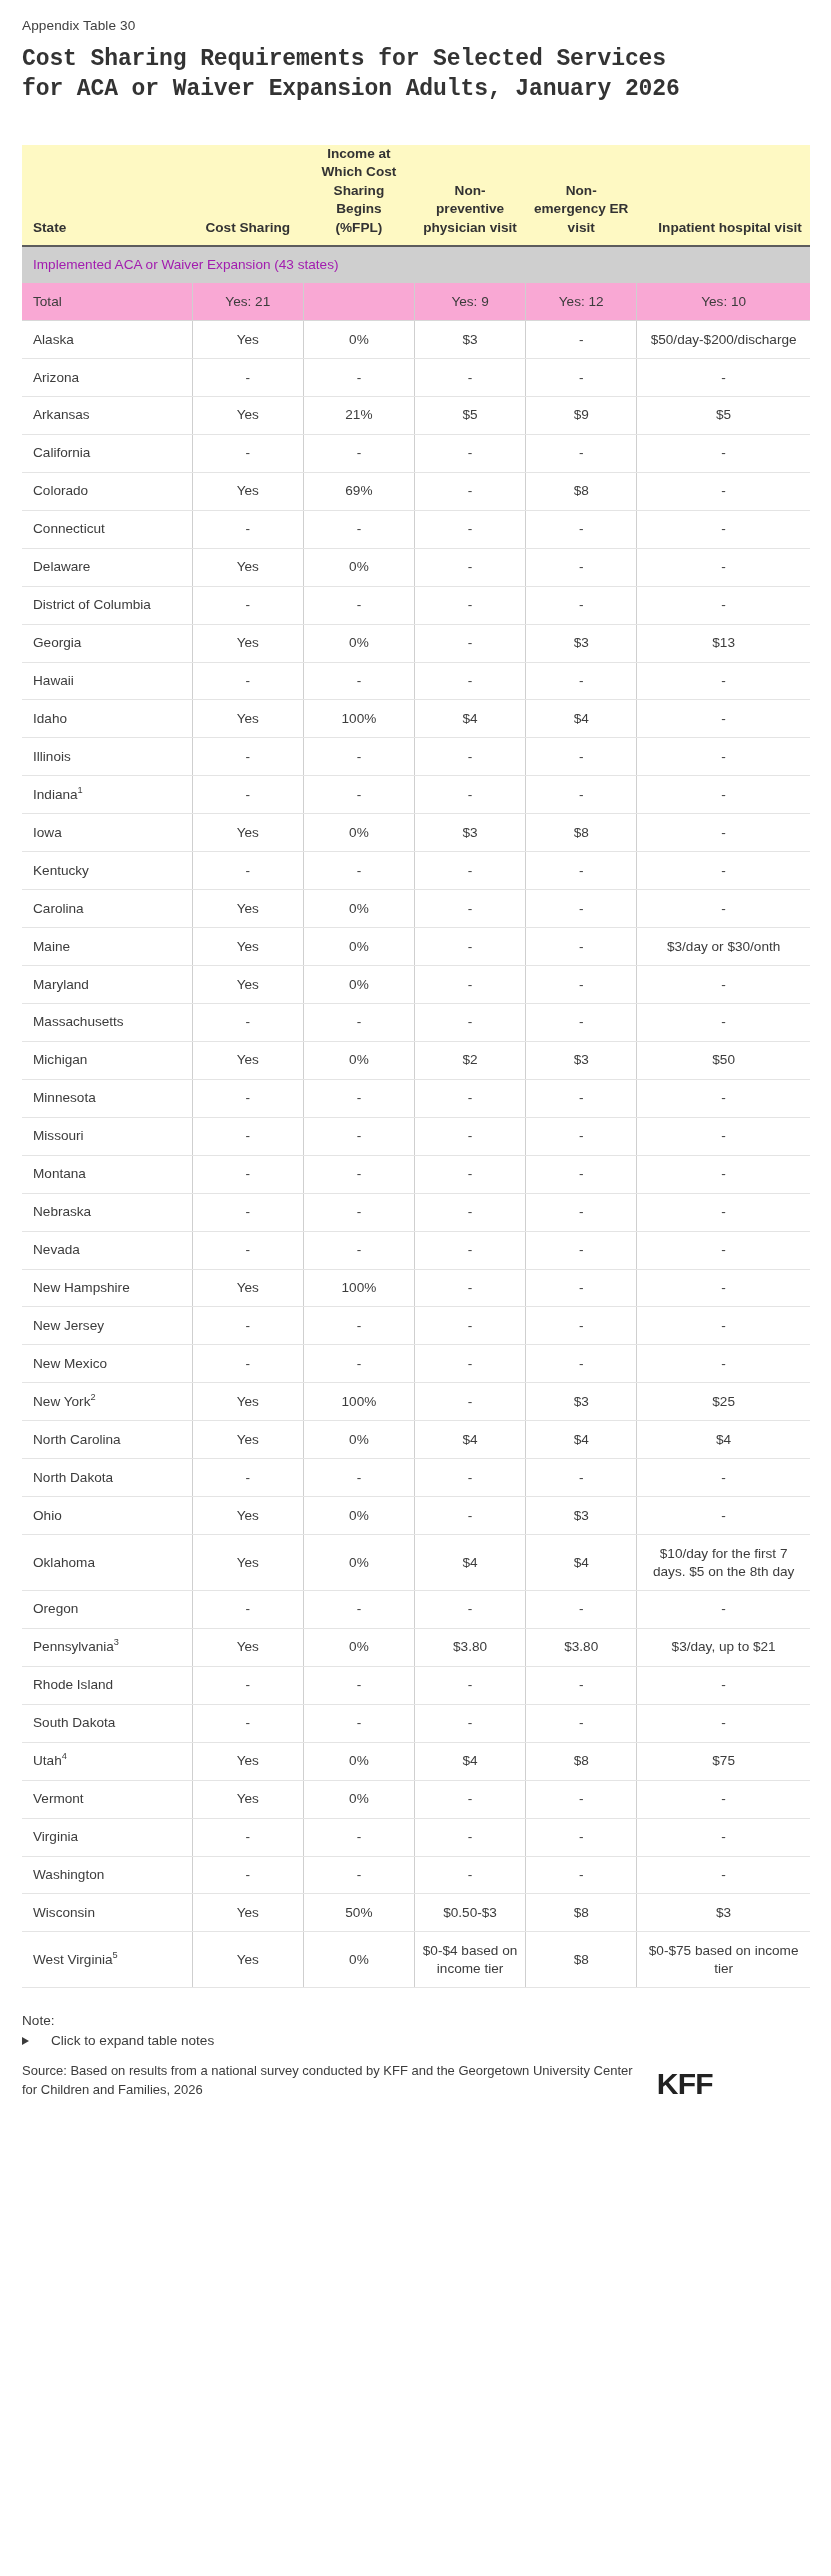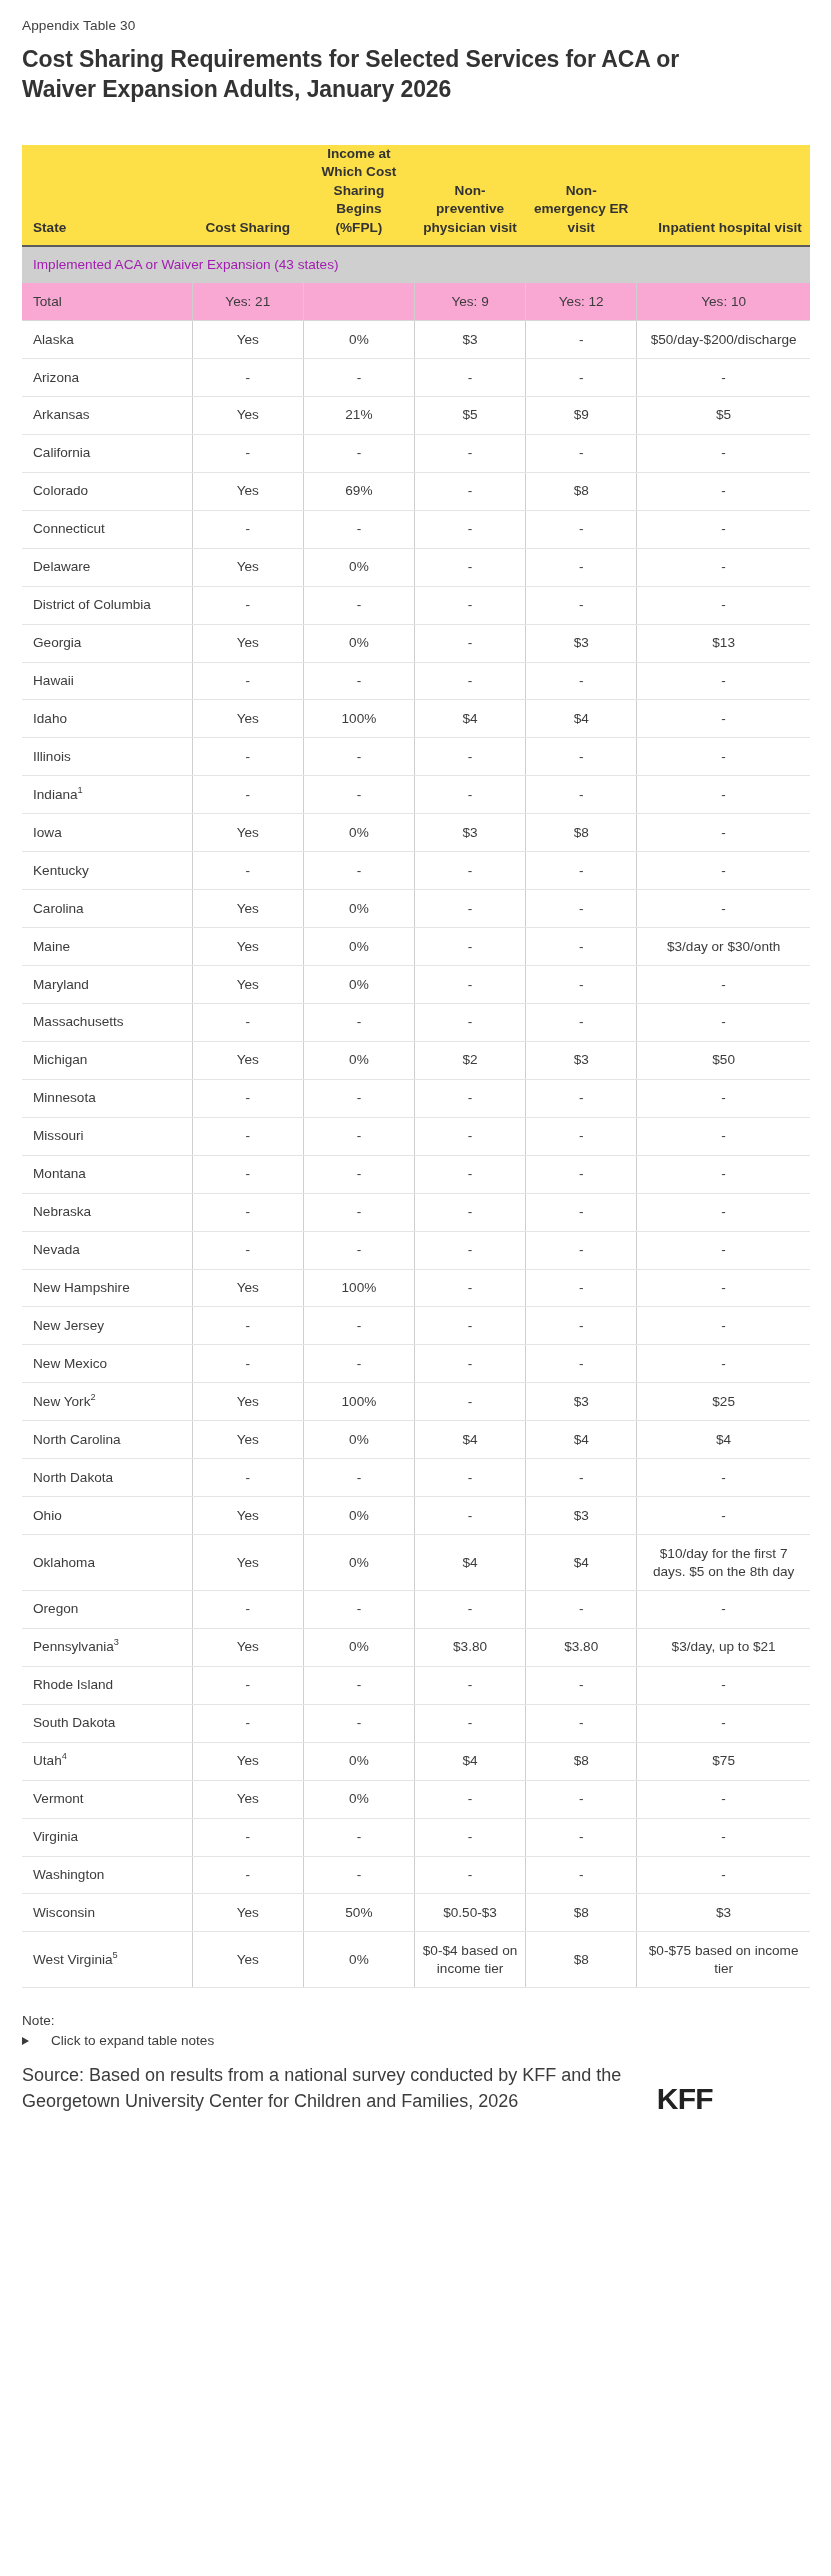--- a/index.html
+++ b/index.html
@@ -26,20 +26,21 @@
     margin-bottom: 11px;
   }
   .title {
     font-size: 23px;
     font-weight: bold;
     line-height: 1.33;
     color: #333333;
     letter-spacing: -0.1px;
     margin: 0 0 40px 0;
     max-width: 784px;
+    font-family: Liberation Mono, monospace;
   }
 
   table.datatable {
     width: 788px;
     border-collapse: collapse;
     table-layout: fixed;
     font-size: 13.6px;
   }
   table.datatable col.c-state   { width: 170px; }
   table.datatable col.c-cs      { width: 111px; }
@@ -49,21 +50,21 @@
   table.datatable col.c-inp     { width: 173px; }
 
   thead th {
     vertical-align: bottom;
     font-weight: bold;
     font-size: 13.6px;
     color: #333333;
     line-height: 1.36;
     padding: 0 8.2px 8.2px 8.2px;
     border-bottom: 2px solid #5c5c5c;
-    background: #fde047;
+    background: #fef9c3;
   }
   thead th.h-state { text-align: left; padding-left: 11px; }
   thead th.h-num { text-align: center; }
   thead th.h-wide { text-align: right; }
 
   tbody td {
     border-bottom: 0.7px solid #e4e4e4;
     border-left: 0.7px solid #cfcfcf;
     padding: 9.5px 6.8px;
     text-align: center;
@@ -117,21 +118,21 @@
     margin-bottom: 11px;
   }
   .caret {
     width: 0; height: 0;
     border-left: 7.5px solid #3c3c3c;
     border-top: 4.8px solid transparent;
     border-bottom: 4.8px solid transparent;
     display: inline-block;
   }
   .source {
-    font-size: 18px;
+    font-size: 13px;
     color: #3c3c3c;
     line-height: 1.45;
     max-width: 716px;
   }
   .footer {
     display: flex;
     align-items: flex-end;
     justify-content: space-between;
     padding-bottom: 17.7px;
   }

